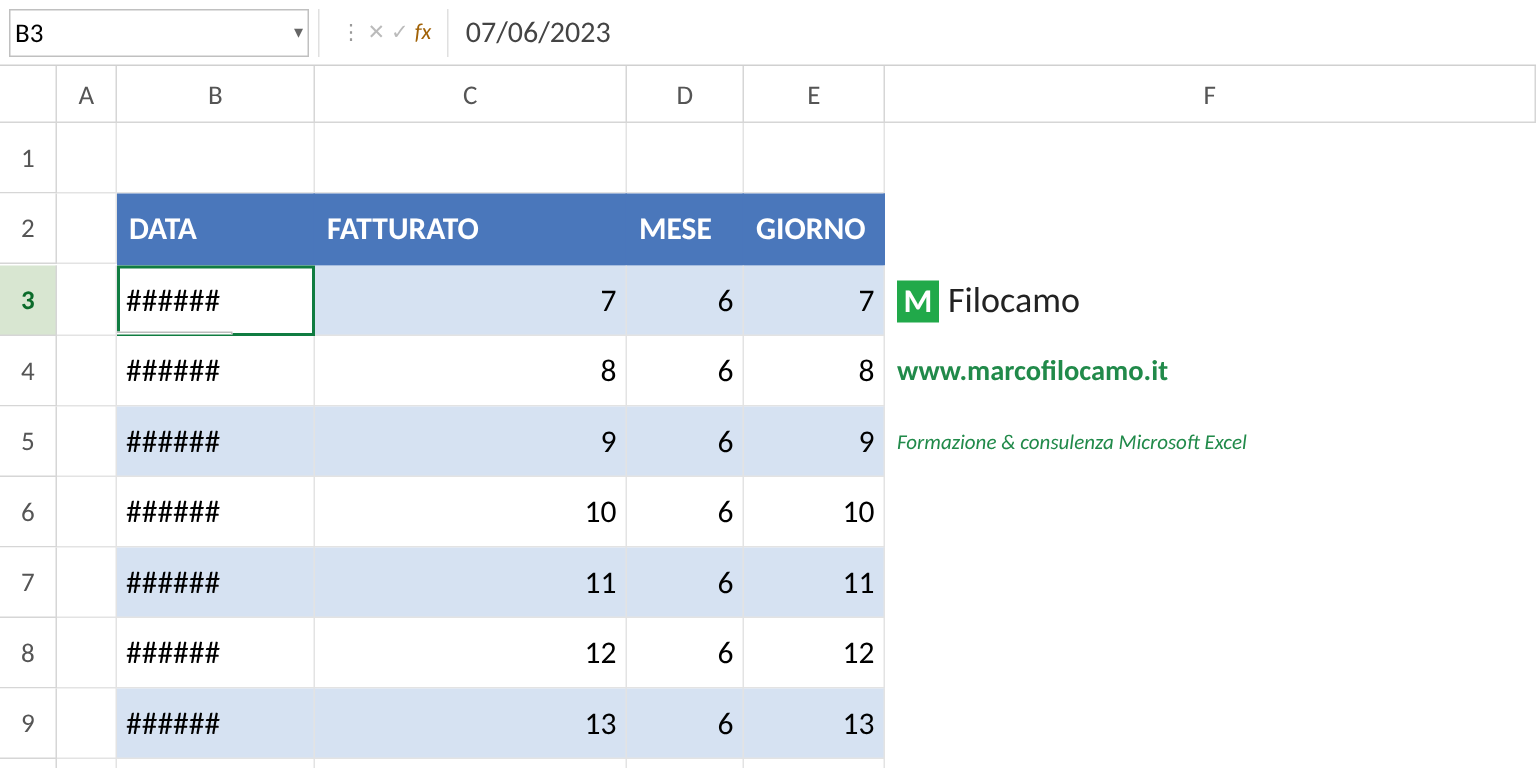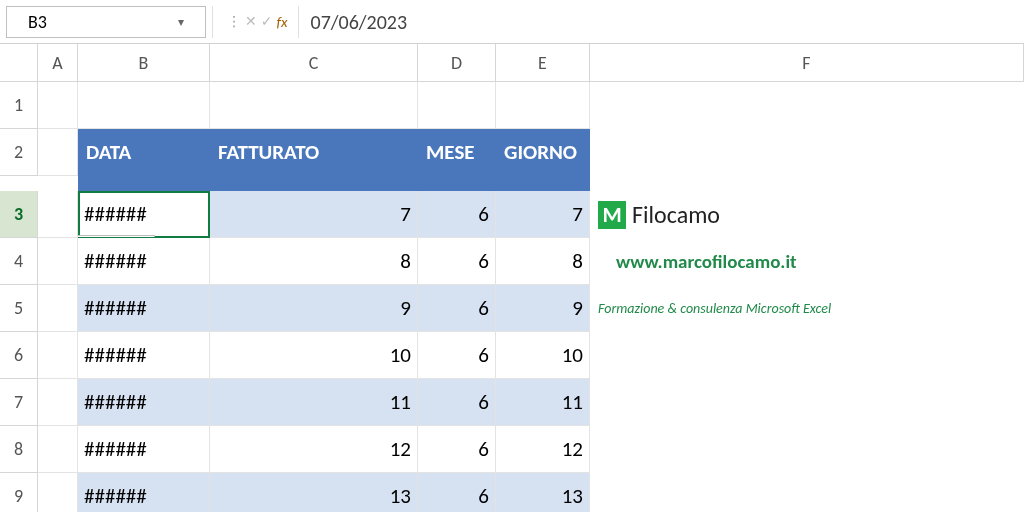--- a/index.html
+++ b/index.html
@@ -21,21 +21,21 @@
     height: 44px;
     border-bottom: 1px solid #d0d0d0;
     background: #fff;
   }
   .namebox {
     width: 200px;
     height: 32px;
     margin: 0 6px 0 6px;
     display: flex;
     align-items: center;
-    padding: 0 21px;
+    padding: 0 3px;
     border: 1px solid #c0c0c0;
     background: #fff;
     font-size: 18px;
   }
   .namebox .dd {
     margin-left: auto;
     color: #666;
     font-size: 12px;
   }
   .fx-group {
@@ -101,21 +101,21 @@
   .cell.right { text-align: right; }
 
   
   .th {
     background: #4a77bb;
     color: #fff;
     font-weight: 600;
     font-size: 21px;
     border-right: 1px solid #4a77bb;
     border-bottom: 1px solid #4a77bb;
-    height: 62px;
+    height: 48px;
     line-height: 47px;
     padding: 0 8px;
   }
   .zebra-odd { background: #d6e2f2; }
   .zebra-even { background: #ffffff; }
 
   
   .active-cell {
     outline: 2px solid #107c41;
     outline-offset: -2px;
@@ -141,21 +141,21 @@
   .brand { font-size: 18px; padding-left: 8px; display:flex; align-items:center; }
   .brand-name { font-weight: 400; font-size: 24px; color:#222; }
   .brand-m {
     display:inline-block;
     width: 28px; height: 28px;
     background:#21a94a;
     color:#fff; font-weight:700; font-size:22px;
     text-align:center; line-height:28px;
     margin-right:6px;
   }
-  .brand-url { color:#218a4a; font-weight:700; font-size:19px;margin-left:18px; }
+  .brand-url { color:#218a4a; font-weight:700; font-size:19px; }
   .brand-tag { color:#218a4a; font-style:italic; font-size:14px; }
 
   
   .noborder { border-right:none; border-bottom:none; }
 </style>
 </head>
 <body>
 
 <div class="fbar">
   <div class="namebox">

